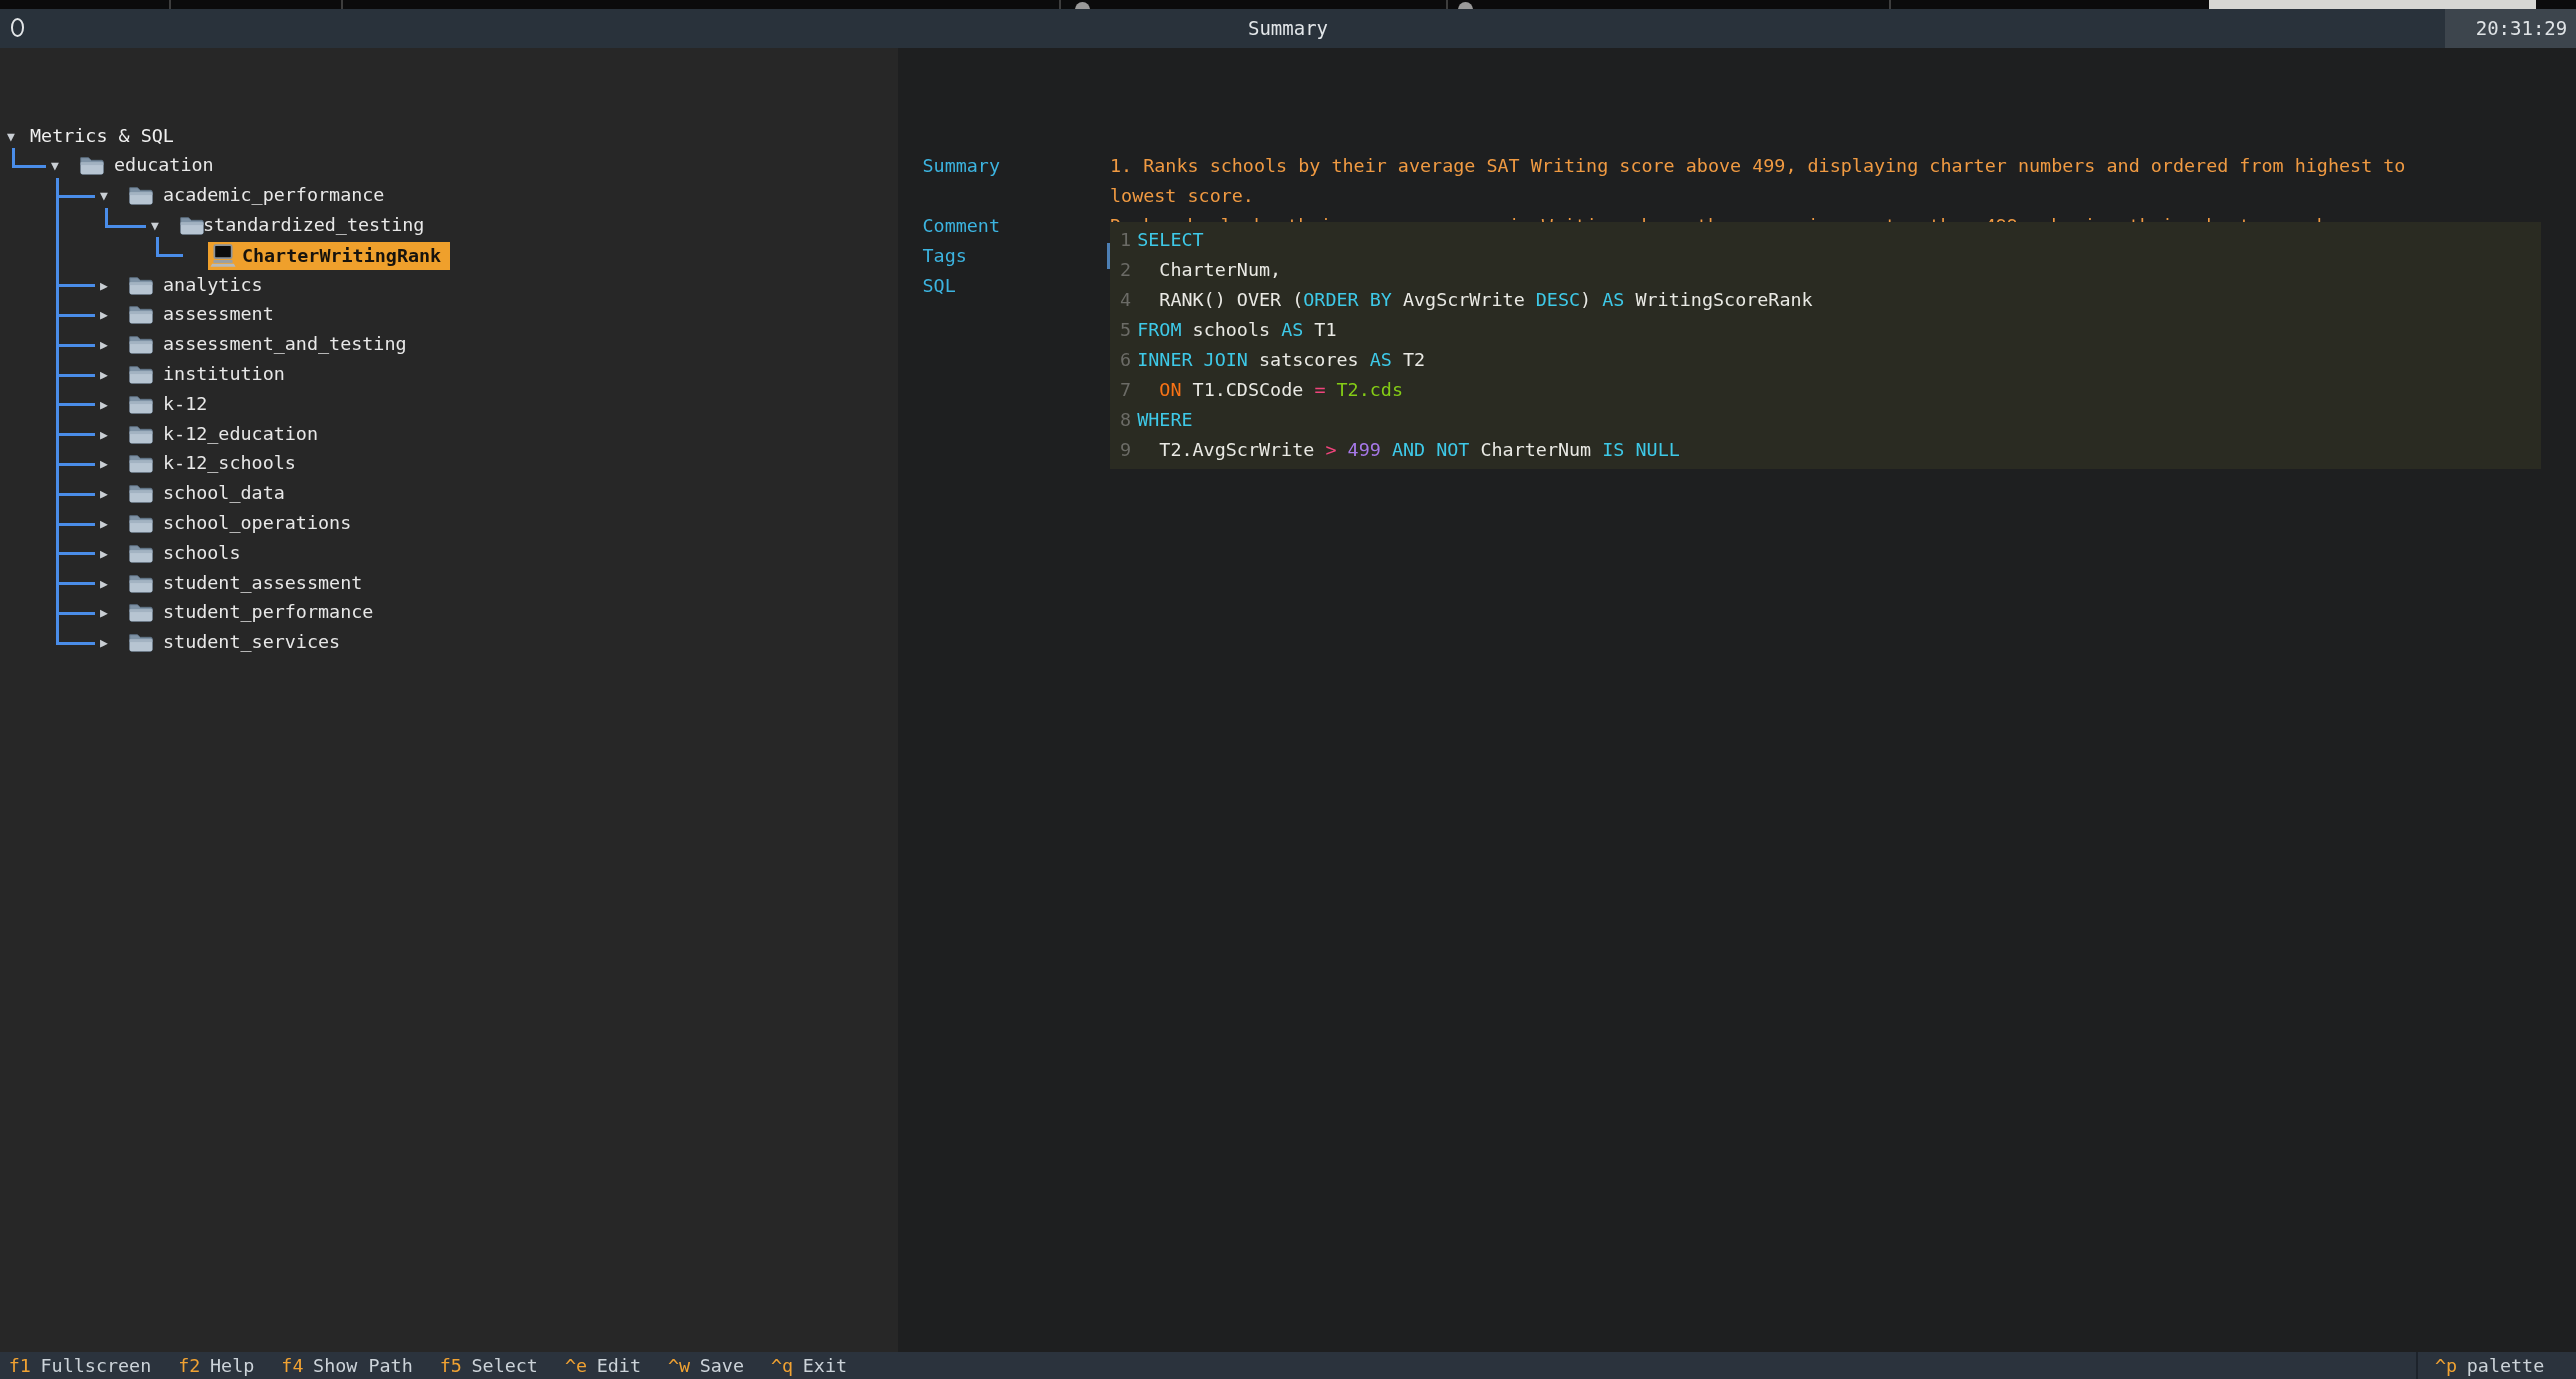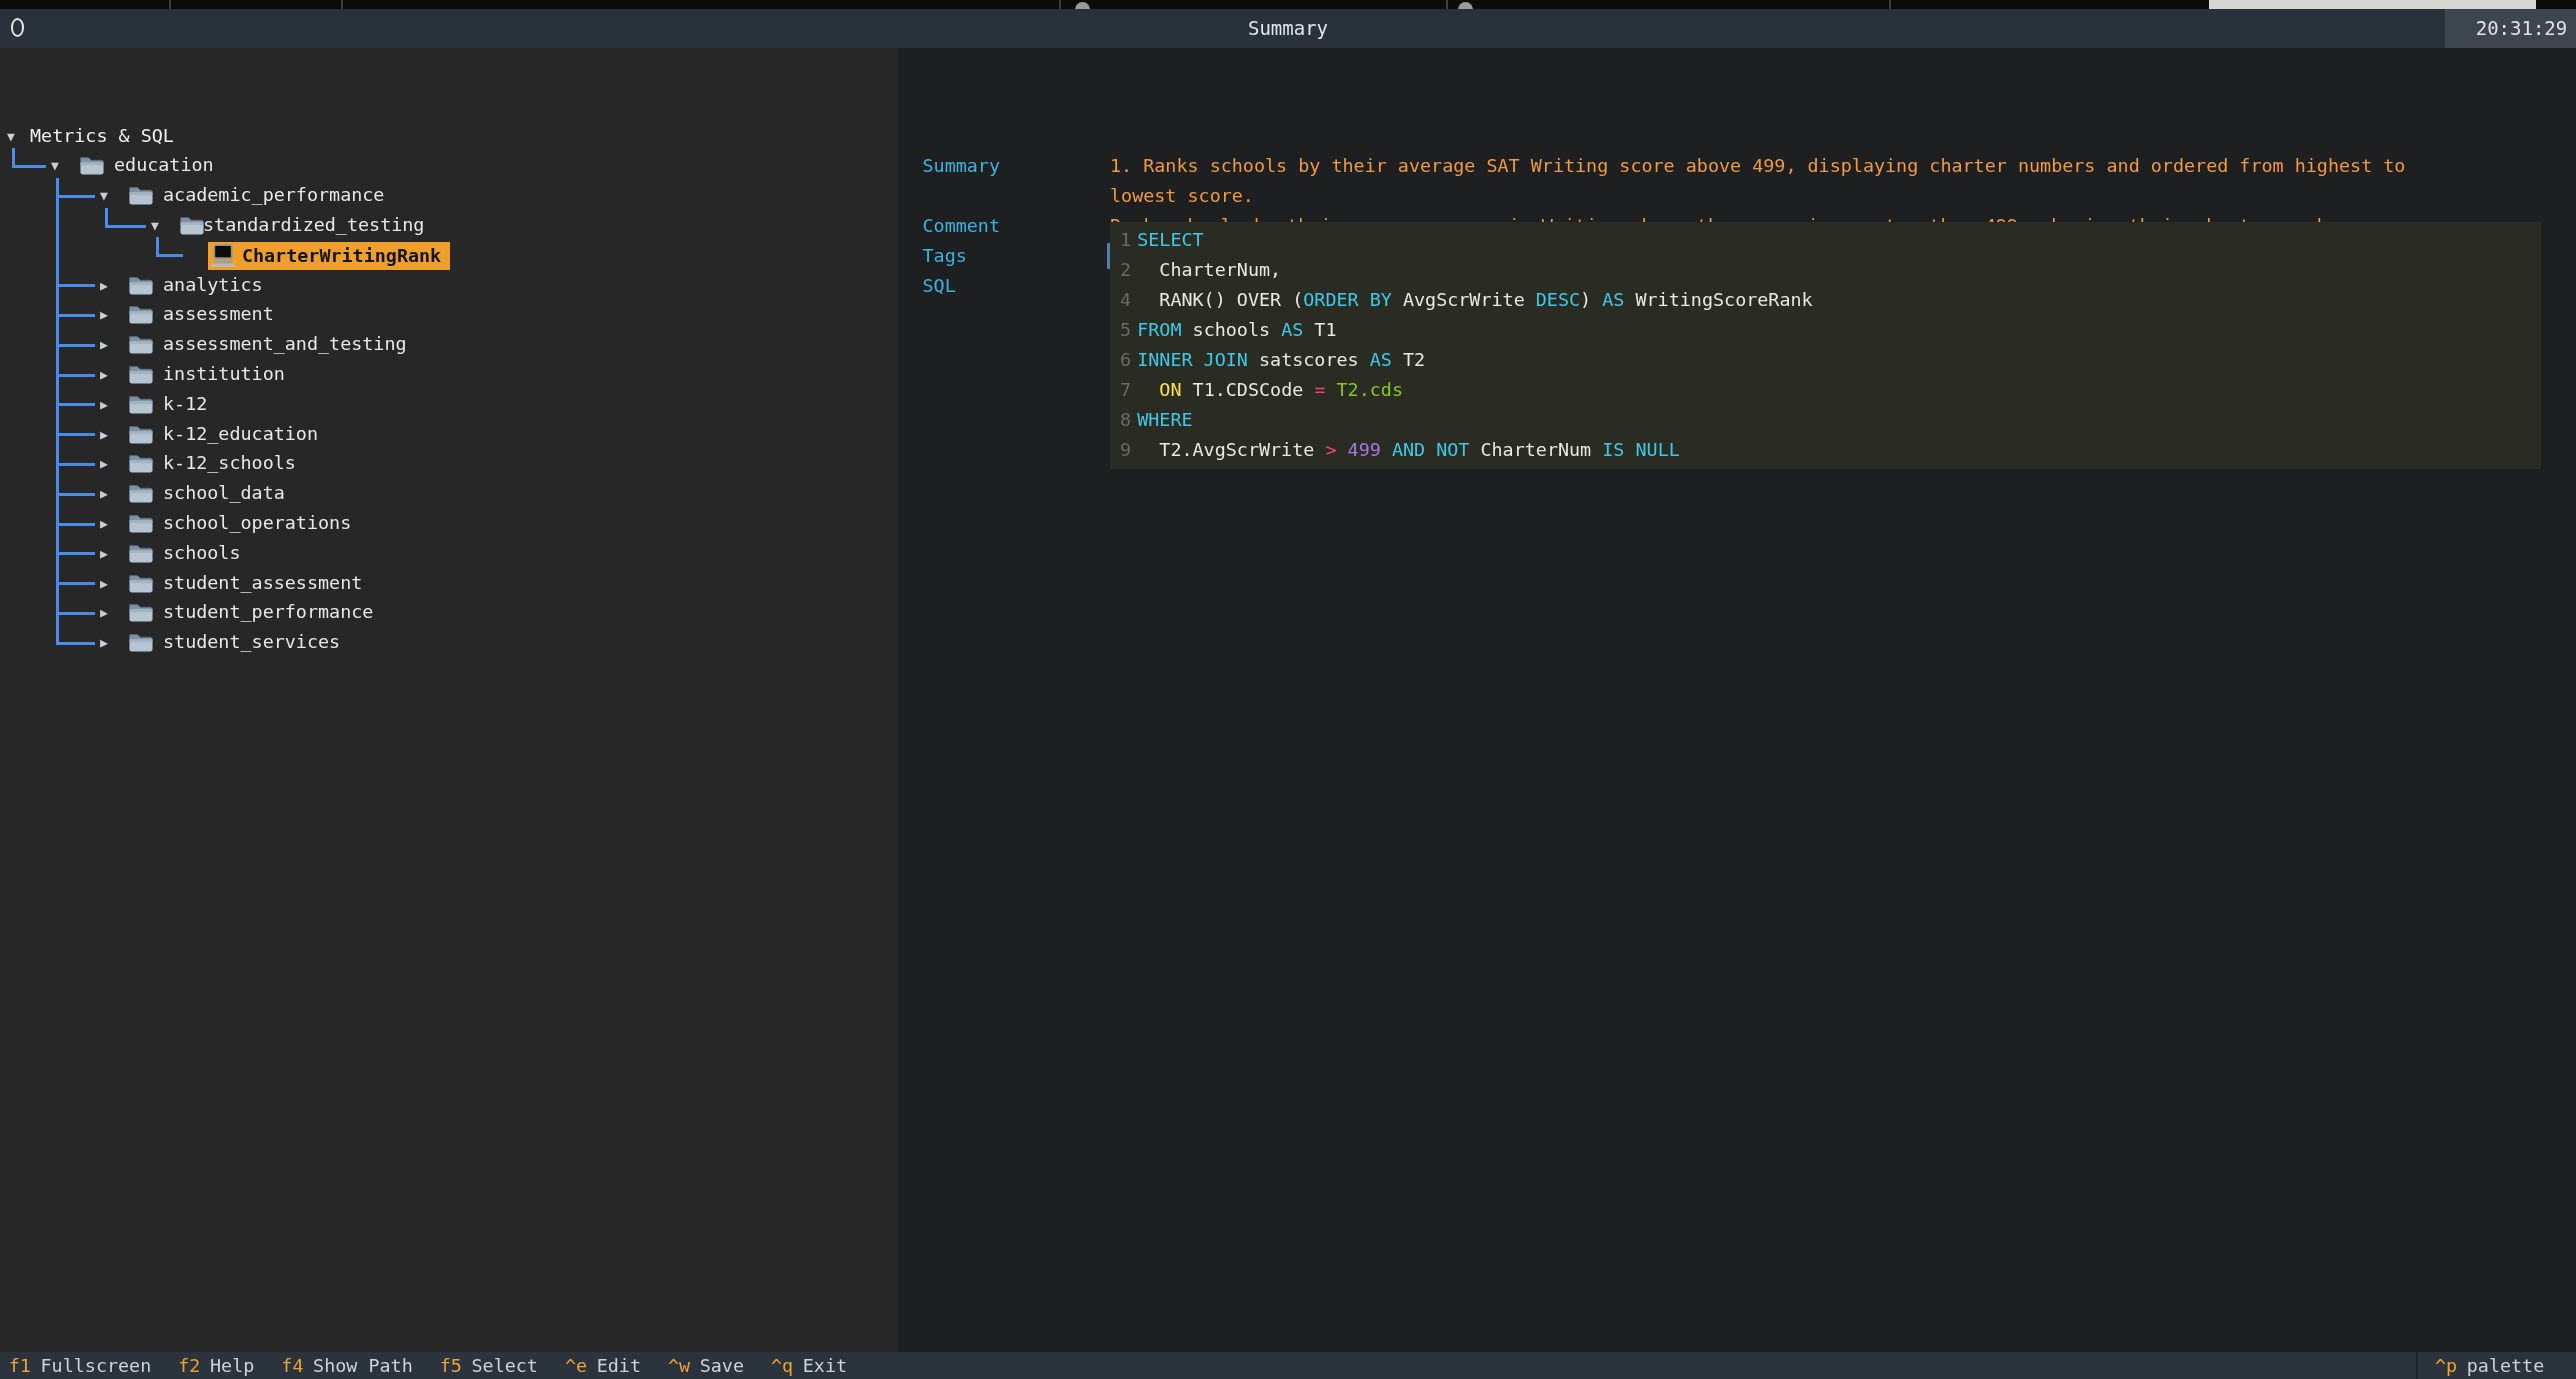--- a/index.html
+++ b/index.html
@@ -272,21 +272,21 @@
         <span class="tag" style="background: rgb(240, 145, 58);">average</span>
         <span class="tag" style="background: rgb(224, 96, 106);">filtering</span>
       </div>
 
     <div class="codeblock" id="codeblock">
         <div class="code-line"><span class="ln">1</span><span style="color: rgb(62, 201, 232);">SELECT</span></div>
         <div class="code-line"><span class="ln">2</span><span style="color: rgb(233, 233, 228);">  CharterNum,</span></div>
         <div class="code-line"><span class="ln">4</span><span style="color: rgb(233, 233, 228);">  RANK() OVER (</span><span style="color: rgb(62, 201, 232);">ORDER BY</span><span style="color: rgb(233, 233, 228);"> AvgScrWrite </span><span style="color: rgb(62, 201, 232);">DESC</span><span style="color: rgb(233, 233, 228);">) </span><span style="color: rgb(62, 201, 232);">AS</span><span style="color: rgb(233, 233, 228);"> WritingScoreRank</span></div>
         <div class="code-line"><span class="ln">5</span><span style="color: rgb(62, 201, 232);">FROM</span><span style="color: rgb(233, 233, 228);"> schools </span><span style="color: rgb(62, 201, 232);">AS</span><span style="color: rgb(233, 233, 228);"> T1</span></div>
         <div class="code-line"><span class="ln">6</span><span style="color: rgb(62, 201, 232);">INNER JOIN</span><span style="color: rgb(233, 233, 228);"> satscores </span><span style="color: rgb(62, 201, 232);">AS</span><span style="color: rgb(233, 233, 228);"> T2</span></div>
-        <div class="code-line"><span class="ln">7</span><span style="color: rgb(233, 233, 228);">  </span><span style="color: #fde047; text-align: right;">ON</span><span style="color: rgb(233, 233, 228);"> T1.CDSCode </span><span style="color: rgb(240, 68, 124);">=</span><span style="color: #84cc16; margin-top: 40px;"> T2.cds</span></div>
+        <div class="code-line"><span class="ln">7</span><span style="color: rgb(233, 233, 228);">  </span><span style="color: #f97316; text-align: right;">ON</span><span style="color: rgb(233, 233, 228);"> T1.CDSCode </span><span style="color: rgb(240, 68, 124);">=</span><span style="color: #84cc16; margin-top: 40px;"> T2.cds</span></div>
         <div class="code-line"><span class="ln">8</span><span style="color: rgb(62, 201, 232);">WHERE</span></div>
         <div class="code-line"><span class="ln">9</span><span style="color: rgb(233, 233, 228);">  T2.AvgScrWrite </span><span style="color: rgb(240, 68, 124);">&gt;</span><span style="color: rgb(233, 233, 228);"> </span><span style="color: rgb(166, 120, 232);">499</span><span style="color: rgb(233, 233, 228);"> </span><span style="color: rgb(62, 201, 232);">AND</span><span style="color: rgb(233, 233, 228);"> </span><span style="color: rgb(62, 201, 232);">NOT</span><span style="color: rgb(233, 233, 228);"> CharterNum </span><span style="color: rgb(62, 201, 232);">IS</span><span style="color: rgb(233, 233, 228);"> </span><span style="color: rgb(62, 201, 232);">NULL</span></div>
       </div>
   </div>
 
   <div class="statusbar">
     <div class="sb-items" id="sb-items">
         <span class="sb-item">
           <span class="sb-key">f1</span>
           <span class="sb-label">Fullscreen</span>

